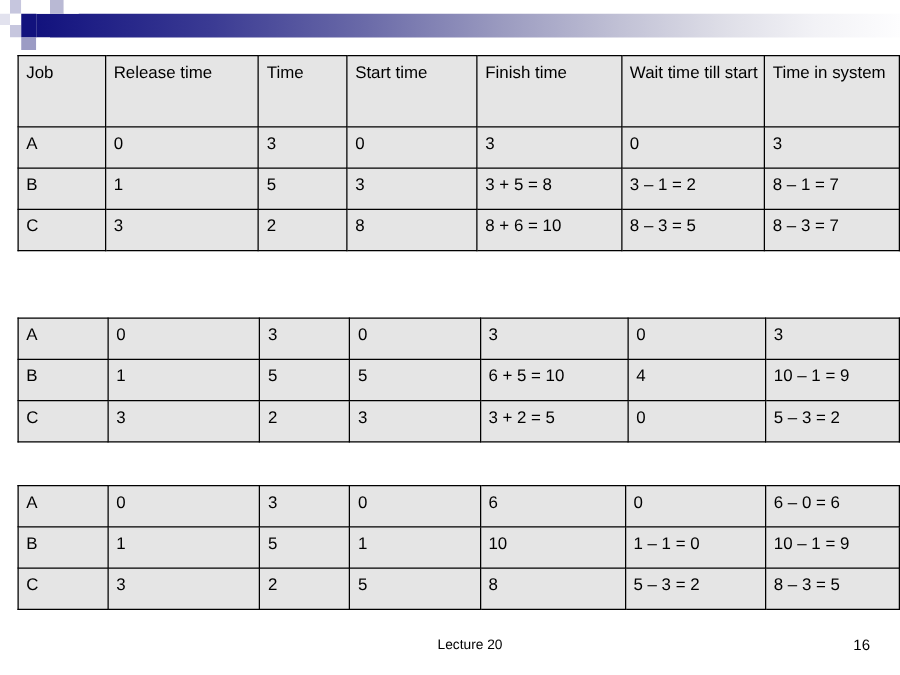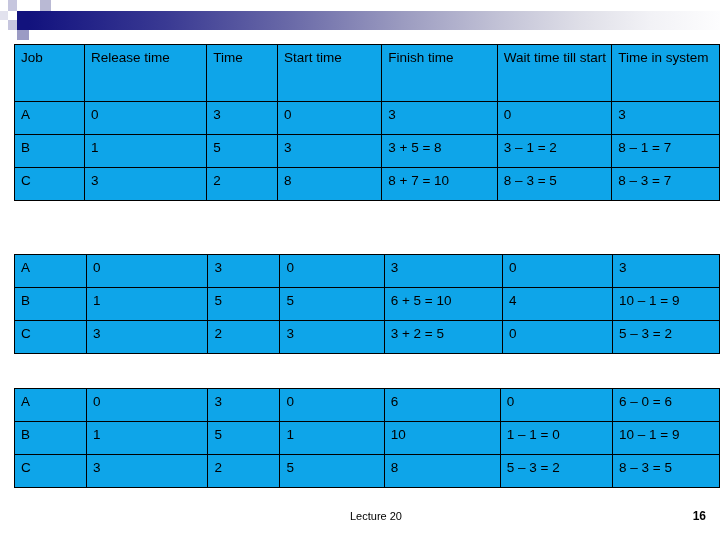--- a/index.html
+++ b/index.html
@@ -44,21 +44,21 @@
     position: absolute;
   }
 
   
   .jobtable {
     position: absolute;
     border-collapse: collapse;
     table-layout: fixed;
     font-size: 13.5px;
     color: #000000;
-    background: #0ea5e9;
+    background: #e5e5e5;
   }
   .jobtable td, .jobtable th {
     border: 1.6px solid #000000;
     padding: 4px 0 4px 6px;
     text-align: left;
     vertical-align: top;
     font-weight: normal;
     line-height: 1.32;
     overflow: hidden;
     white-space: nowrap;
@@ -89,24 +89,24 @@
     left: 0;
     top: 510px;
     width: 720px;
     text-align: center;
     font-size: 11px;
     color: #000000;
     margin-left: 16px;
   }
   #page-number {
     position: absolute;
-    right: 14px;
+    right: 24px;
     top: 509px;
     font-size: 12px;
-    font-weight: bold;
+    font-weight: normal;
     color: #000000;
   }
 </style>
 </head>
 <body>
 
 <div id="banner">
   <div id="banner-bar"></div>
   <div id="banner-squares">
       <div class="sq" style="left: 0px; top: 0px; width: 8px; height: 11px; background: rgb(255, 255, 255);"></div>
@@ -158,21 +158,21 @@
       <td class="c3">3</td>
       <td class="c4">3 + 5 = 8</td>
       <td class="c5">3 – 1 = 2</td>
       <td class="c6">8 – 1 = 7</td>
     </tr>
     <tr class="datarow">
       <td class="c0">C</td>
       <td class="c1">3</td>
       <td class="c2">2</td>
       <td class="c3">8</td>
-      <td class="c4">8 + 7 = 10</td>
+      <td class="c4">8 + 6 = 10</td>
       <td class="c5">8 – 3 = 5</td>
       <td class="c6">8 – 3 = 7</td>
     </tr>
   </tbody>
 </table>
 
 <table class="jobtable" id="table2">
   <tbody>
     <tr class="datarow">
       <td class="c0">A</td>

